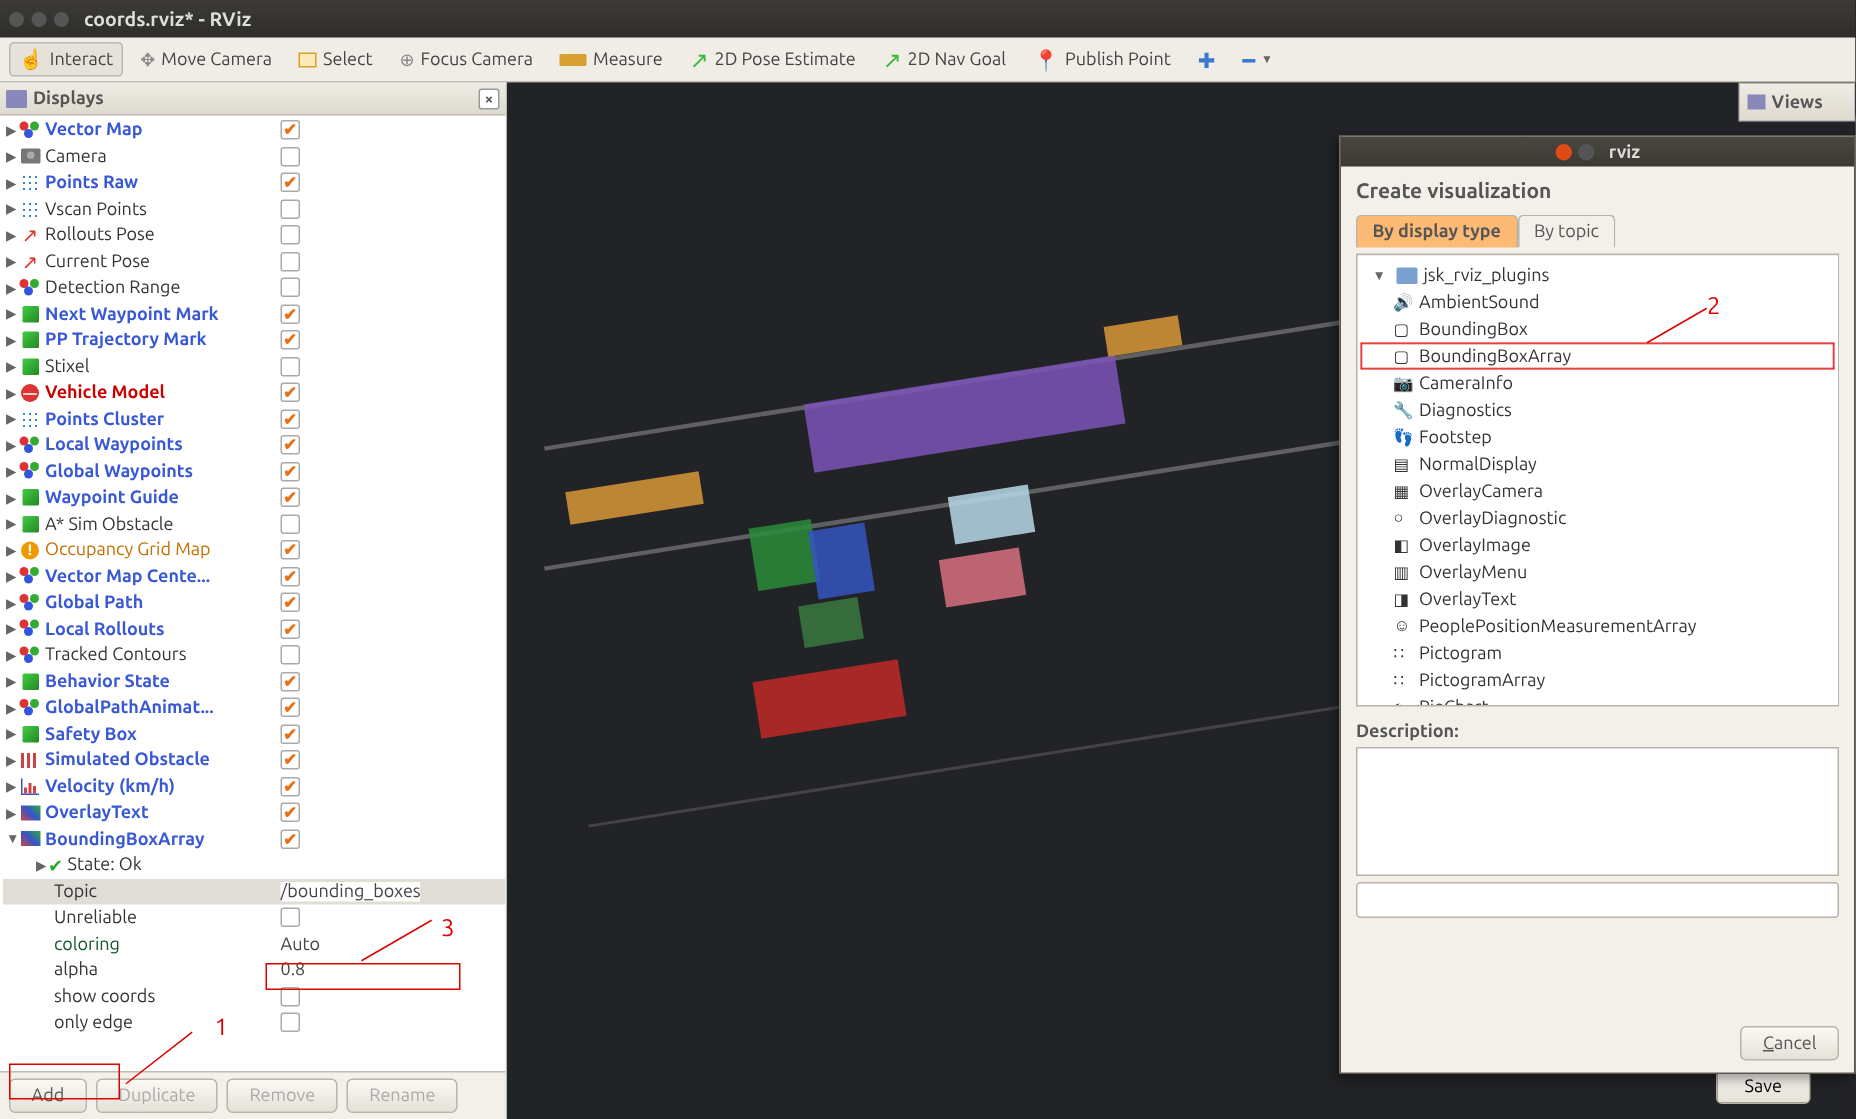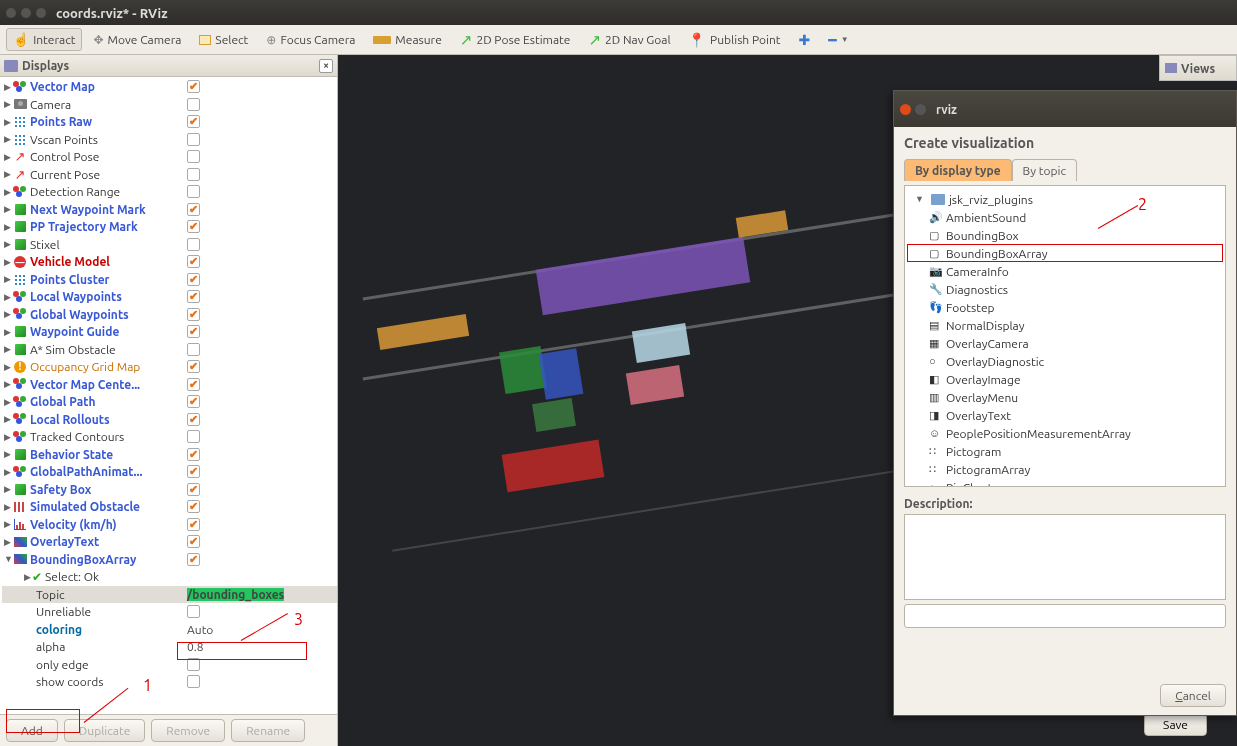--- a/index.html
+++ b/index.html
@@ -26,37 +26,37 @@
 .trow .label.blue { color: #3858d4; font-weight: bold; }
 .trow .label.orange { color: #c46e00; font-weight: normal; }
 .trow .label.red { color: #c90000; font-weight: bold; }
 .chk { width: 13px; height: 13px; border: 1px solid #aaa; border-radius: 2px; position: absolute; left: 185px; display: flex; align-items: center; justify-content: center; }
 .chk.on { background: #fff; }
 .chk.on::after { content: "✔"; color: #e57218; font-size: 11px; font-weight: bold; }
 .trow.sub { padding-left: 22px; }
 .trow.sub2 { padding-left: 34px; }
 .trow .val { position: absolute; left: 185px; color: #444; }
 .trow.topicrow { background: #e0ddd6; }
-.trow.topicrow .val { background: #22c55e; font-weight: bold; }
+.trow.topicrow .val { background: #ffffff; }
 
 .dbuttons { height: 32px; background: #f3f0ea; border-top: 1px solid #c0bcb4; display: flex; align-items: center; gap: 6px; padding: 0 6px;}
 .dbtn { padding: 4px 14px; background: linear-gradient(#fbf9f4,#e5e1d8); border: 1px solid #bab4a8; border-radius: 4px; color: #555; cursor: pointer; }
 .dbtn.dis { color: #aaa; }
 
 .viewport { flex: 1; background: #222326; position: relative; overflow: hidden; }
 .views-panel { position: absolute; right: 0; top: 0; width: 78px; height: 26px; background: linear-gradient(#efece4,#dedace); border: 1px solid #bbb; display: flex; align-items: center; padding: 0 5px; color: #555; font-weight: bold; gap: 4px;}
 .save-btn { position: absolute; right: 30px; bottom: 10px; padding: 4px 18px; background: linear-gradient(#fbf9f4,#e5e1d8); border: 1px solid #bab4a8; border-radius: 4px; }
 
 .road1 { position: absolute; width: 800px; height: 3px; background: #888; left: 20px; top: 180px; transform: rotate(-9deg); opacity:.6;}
 .road2 { position: absolute; width: 800px; height: 3px; background: #888; left: 20px; top: 260px; transform: rotate(-9deg); opacity:.6;}
 .road3 { position: absolute; width: 700px; height: 2px; background: #666; left: 50px; top: 440px; transform: rotate(-9deg); opacity:.5;}
 .box { position: absolute; opacity: .85; }
 
 .dialog { position: absolute; right: 0; top: 90px; width: 344px; height: 626px; background: #f3f0ea; border: 1px solid #5c584f; box-shadow: -3px 3px 8px rgba(0,0,0,.4); }
-.dlg-title { height: 36px; background: linear-gradient(#4a4640,#3c3933); display: flex; align-items: center; padding: 0 6px; color: #ddd; }
+.dlg-title { height: 20px; background: linear-gradient(#4a4640,#3c3933); display: flex; align-items: center; padding: 0 16px; color: #ddd; justify-content: center; }
 .dlg-dot { width: 11px; height: 11px; border-radius: 50%; margin-right: 4px; }
 .dlg-body { padding: 8px 10px; }
 .dlg-h { font-weight: bold; color: #555; font-size: 14px; margin-bottom: 8px; }
 .tabs { display: flex; gap: 0; margin-bottom: 4px;}
 .tab { padding: 4px 10px; border: 1px solid #bab4a8; background: #f3f0ea; color: #555; border-top-left-radius: 4px; border-top-right-radius: 4px; border-bottom: none; cursor: pointer;}
 .tab.active { background: #fdba74; font-weight: bold; }
 .plist { background: #fff; border: 1px solid #bab4a8; height: 302px; overflow-y: auto; padding: 4px 2px; }
 .prow { display: flex; align-items: center; height: 18px; padding-left: 22px; gap: 4px; color: #333; cursor: pointer;}
 .prow.folder { padding-left: 8px; font-weight: normal; }
 .prow.highlight { border: 1px solid #d00; padding-left: 21px;}
@@ -172,21 +172,21 @@
             <span style="width:13px;height:11px;display:inline-block;background-image:radial-gradient(#38c 1px,transparent 1px);background-size:4px 4px"></span>
           </span>
           <span class="label ">Vscan Points</span>
           <span class="chk "></span>
         </div>
         <div class="trow">
           <span class="arrow">▶</span>
           <span class="ticon">
             <span style="color:#d33;font-size:13px">↗</span>
           </span>
-          <span class="label ">Control Pose</span>
+          <span class="label ">Rollouts Pose</span>
           <span class="chk "></span>
         </div>
         <div class="trow">
           <span class="arrow">▶</span>
           <span class="ticon">
             <span style="color:#d33;font-size:13px">↗</span>
           </span>
           <span class="label ">Current Pose</span>
           <span class="chk "></span>
         </div>
@@ -398,44 +398,44 @@
           <span class="arrow">▼</span>
           <span class="ticon">
             <span style="width:13px;height:10px;background:linear-gradient(45deg,#c44,#35c,#3a3);display:inline-block"></span>
           </span>
           <span class="label blue">BoundingBoxArray</span>
           <span class="chk on"></span>
         </div>
         <div class="trow sub">
           <span class="arrow">▶</span>
           <span style="color:#2a2;font-size:12px;margin-right:3px">✔</span>
-          <span class="label">Select: Ok</span>
+          <span class="label">State: Ok</span>
         </div>
         <div class="trow sub2 topicrow">
           <span class="label" style="color:#333;font-weight:normal">Topic</span>
           <span class="val">/bounding_boxes</span>
         </div>
         <div class="trow sub2">
           <span class="label" style="color:#333;font-weight:normal">Unreliable</span>
           <span class="chk" style="left:185px"></span>
         </div>
         <div class="trow sub2">
-          <span class="label" style="color:#0369a1;font-weight:bold">coloring</span>
+          <span class="label" style="color:#14532d;font-weight:normal">coloring</span>
           <span class="val">Auto</span>
         </div>
         <div class="trow sub2">
           <span class="label" style="color:#333;font-weight:normal">alpha</span>
           <span class="val">0.8</span>
         </div>
         <div class="trow sub2">
+          <span class="label" style="color:#333;font-weight:normal">show coords</span>
+          <span class="chk" style="left:185px"></span>
+        </div>
+        <div class="trow sub2">
           <span class="label" style="color:#333;font-weight:normal">only edge</span>
-          <span class="chk" style="left:185px"></span>
-        </div>
-        <div class="trow sub2">
-          <span class="label" style="color:#333;font-weight:normal">show coords</span>
           <span class="chk" style="left:185px"></span>
         </div>
       </div>
     <div class="scrollbar">
         <div class="thumb"></div>
       </div>
     <div class="dbuttons">
       <div class="dbtn">Add</div>
       <div class="dbtn dis">Duplicate</div>
       <div class="dbtn dis">Remove</div>

